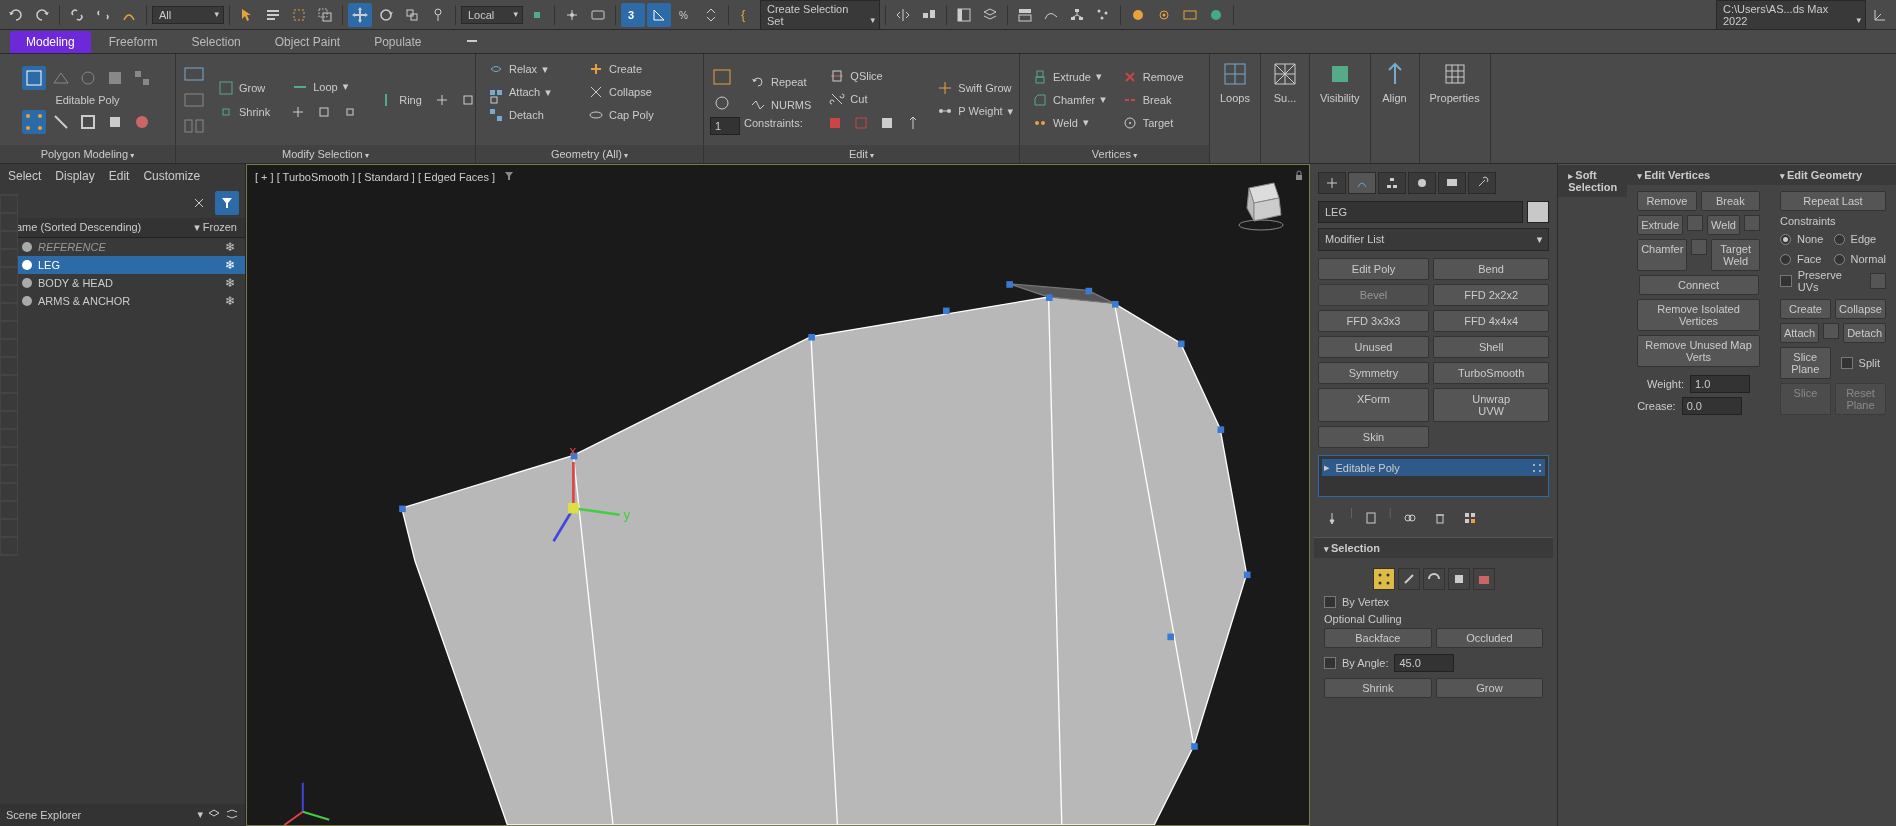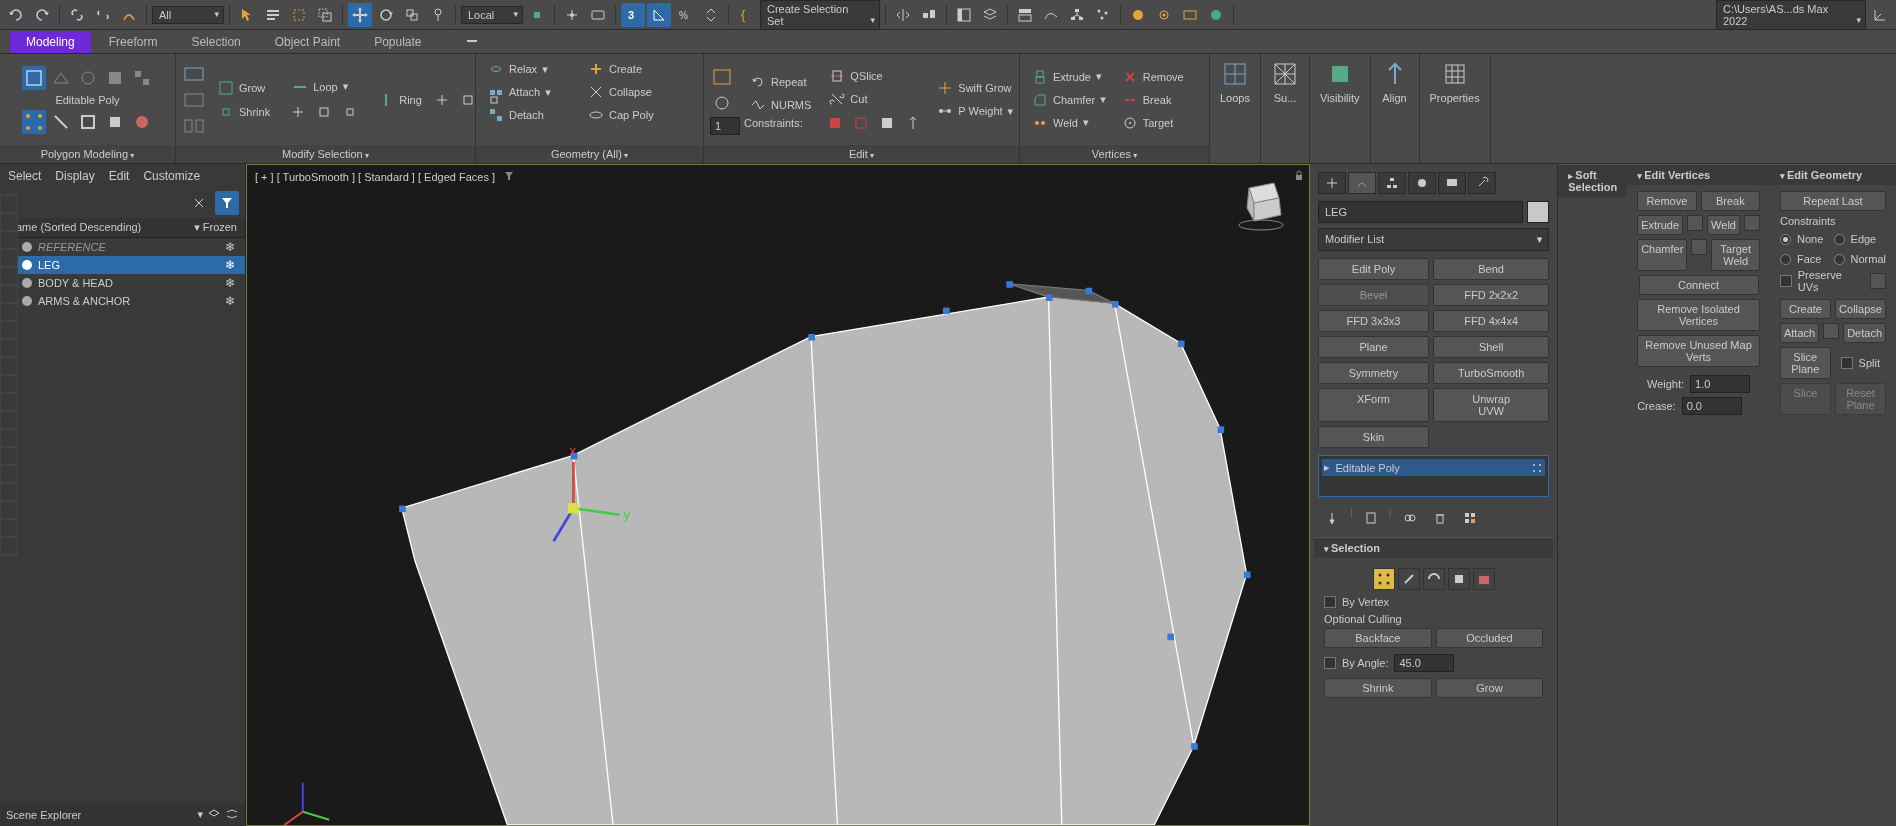--- a/index.html
+++ b/index.html
@@ -898,21 +898,21 @@
           <span>Modifier List</span>
           <span>▾</span>
         </div>
       <div class="btn-grid">
         <div class="p-btn">Edit Poly</div>
         <div class="p-btn">Bend</div>
         <div class="p-btn" style="opacity:.6">Bevel</div>
         <div class="p-btn">FFD 2x2x2</div>
         <div class="p-btn">FFD 3x3x3</div>
         <div class="p-btn">FFD 4x4x4</div>
-        <div class="p-btn">Plane</div>
+        <div class="p-btn">Unused</div>
         <div class="p-btn">Shell</div>
         <div class="p-btn">Symmetry</div>
         <div class="p-btn">TurboSmooth</div>
         <div class="p-btn">XForm</div>
         <div class="p-btn">Unwrap UVW</div>
         <div class="p-btn">Skin</div>
       </div>
       <div class="mod-stack">
         <div class="mod-stack-item">
           <span>▸</span>

